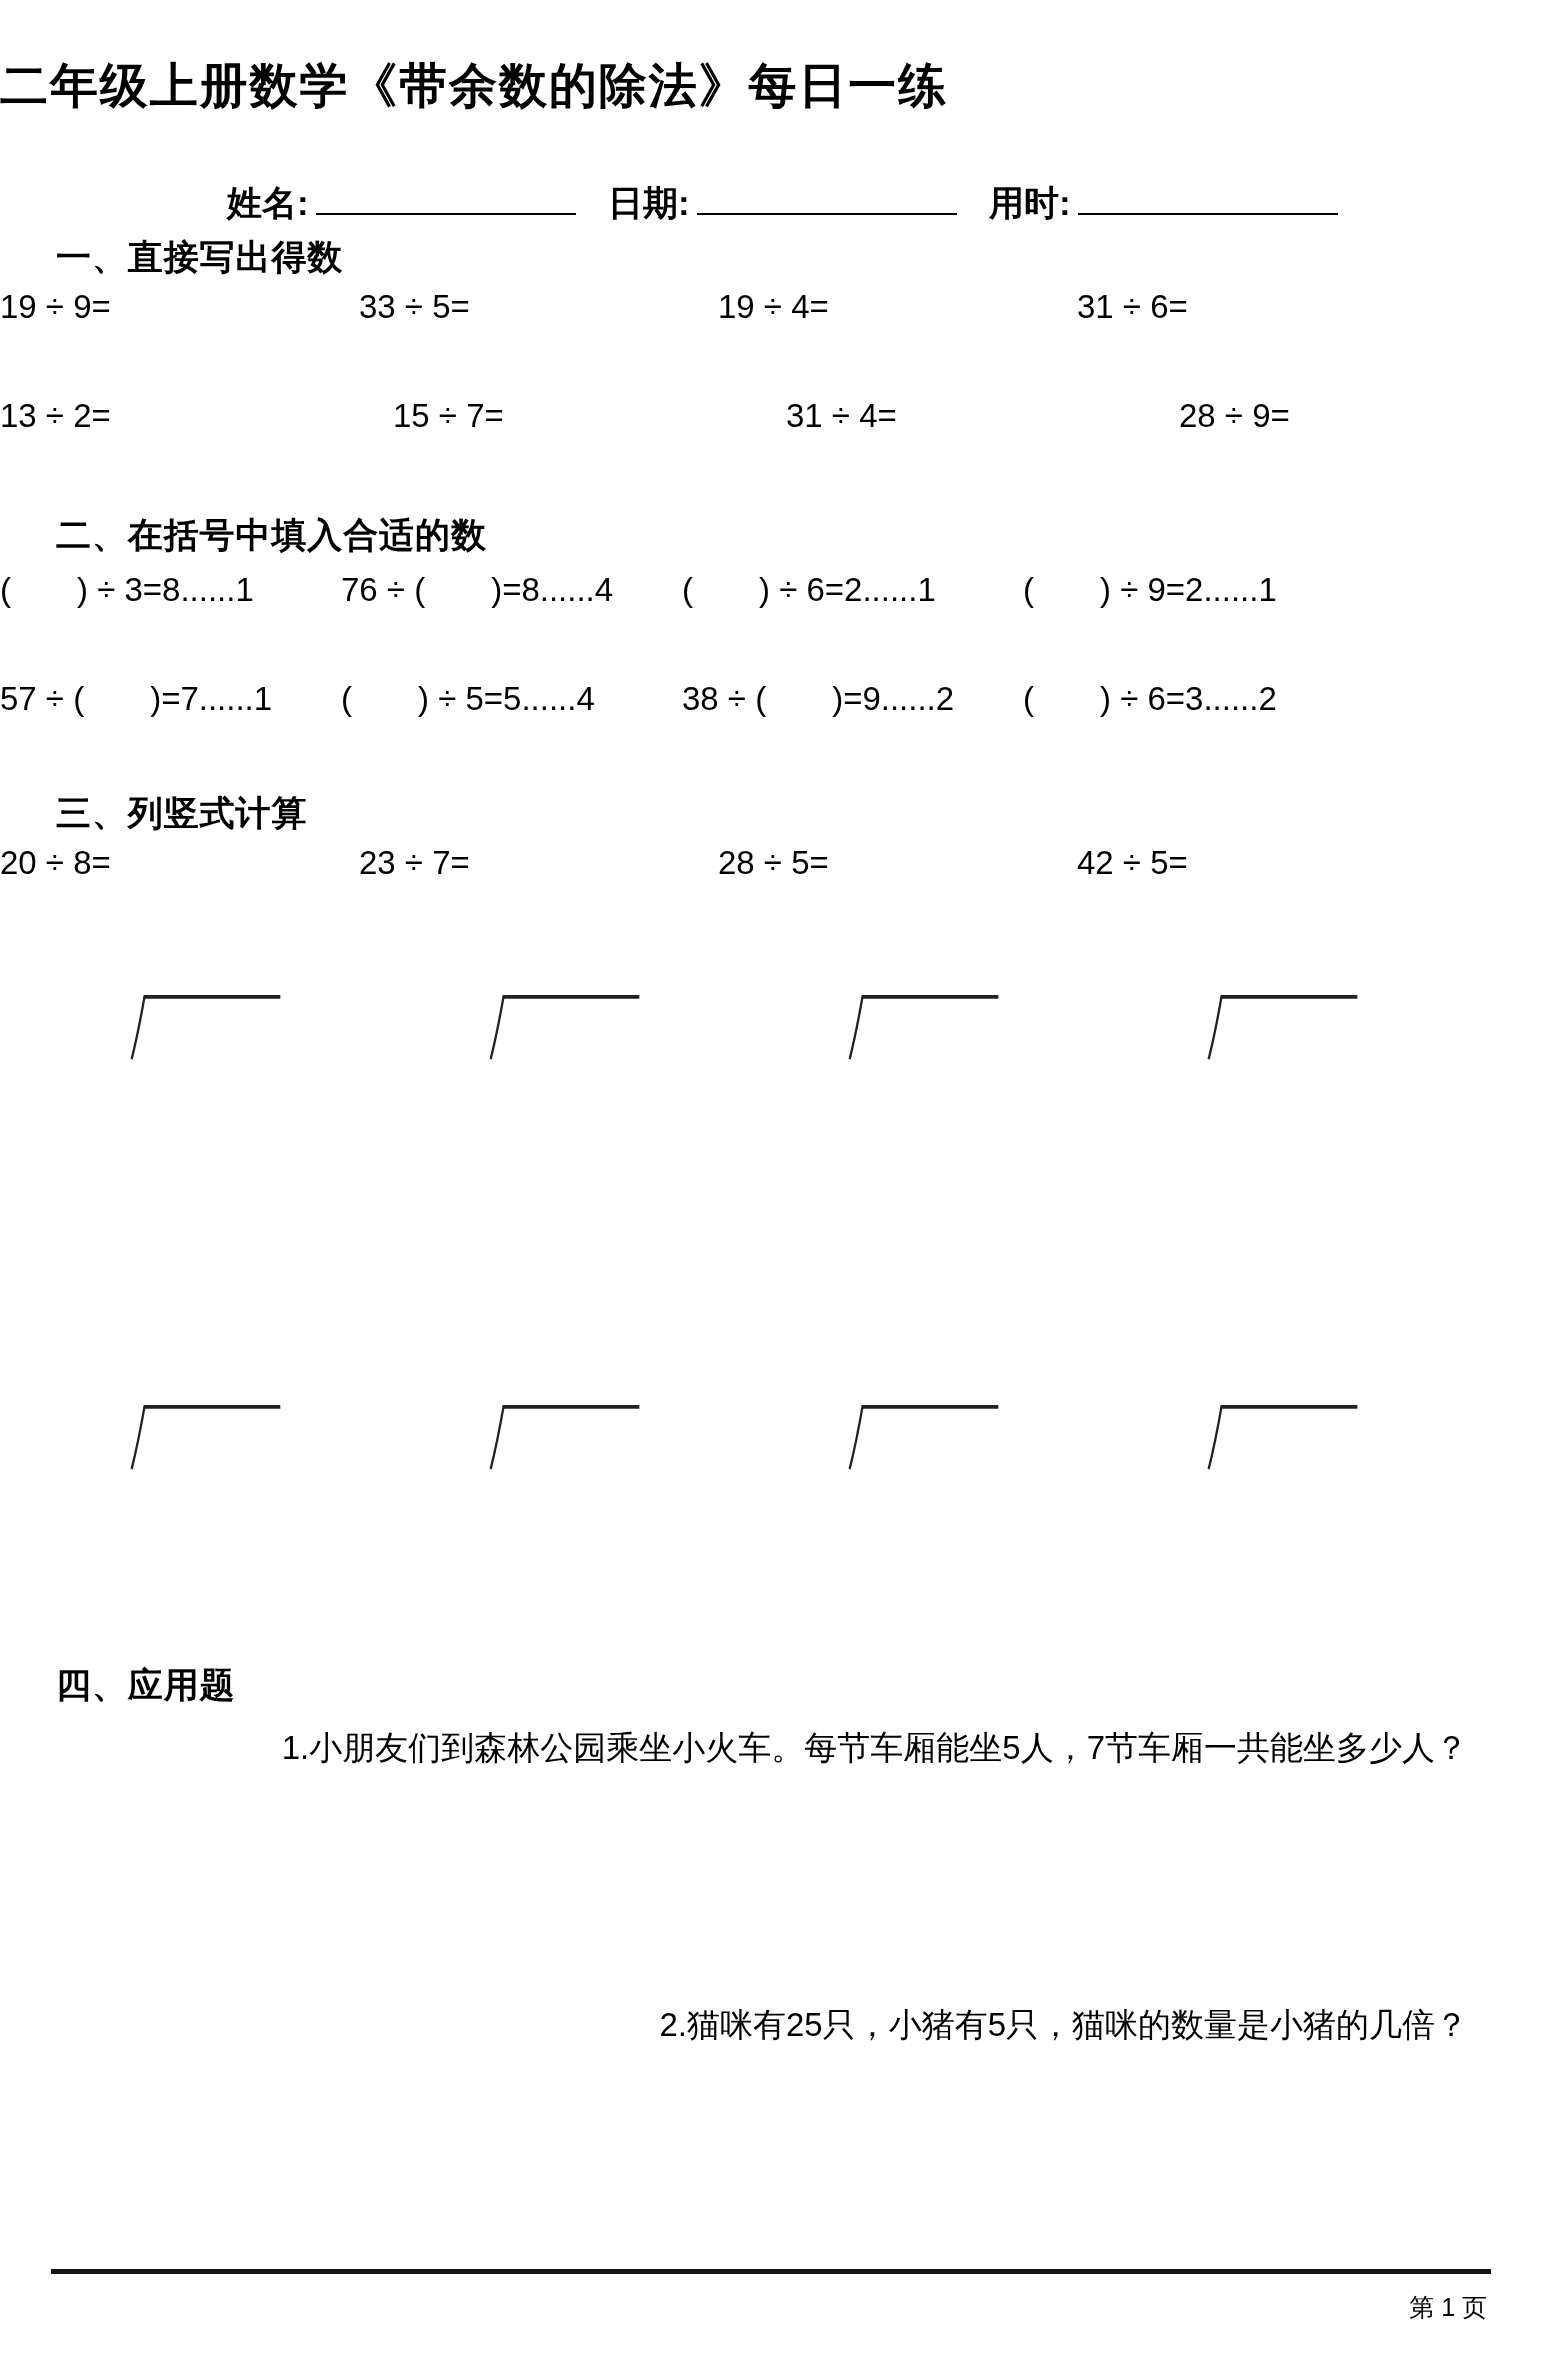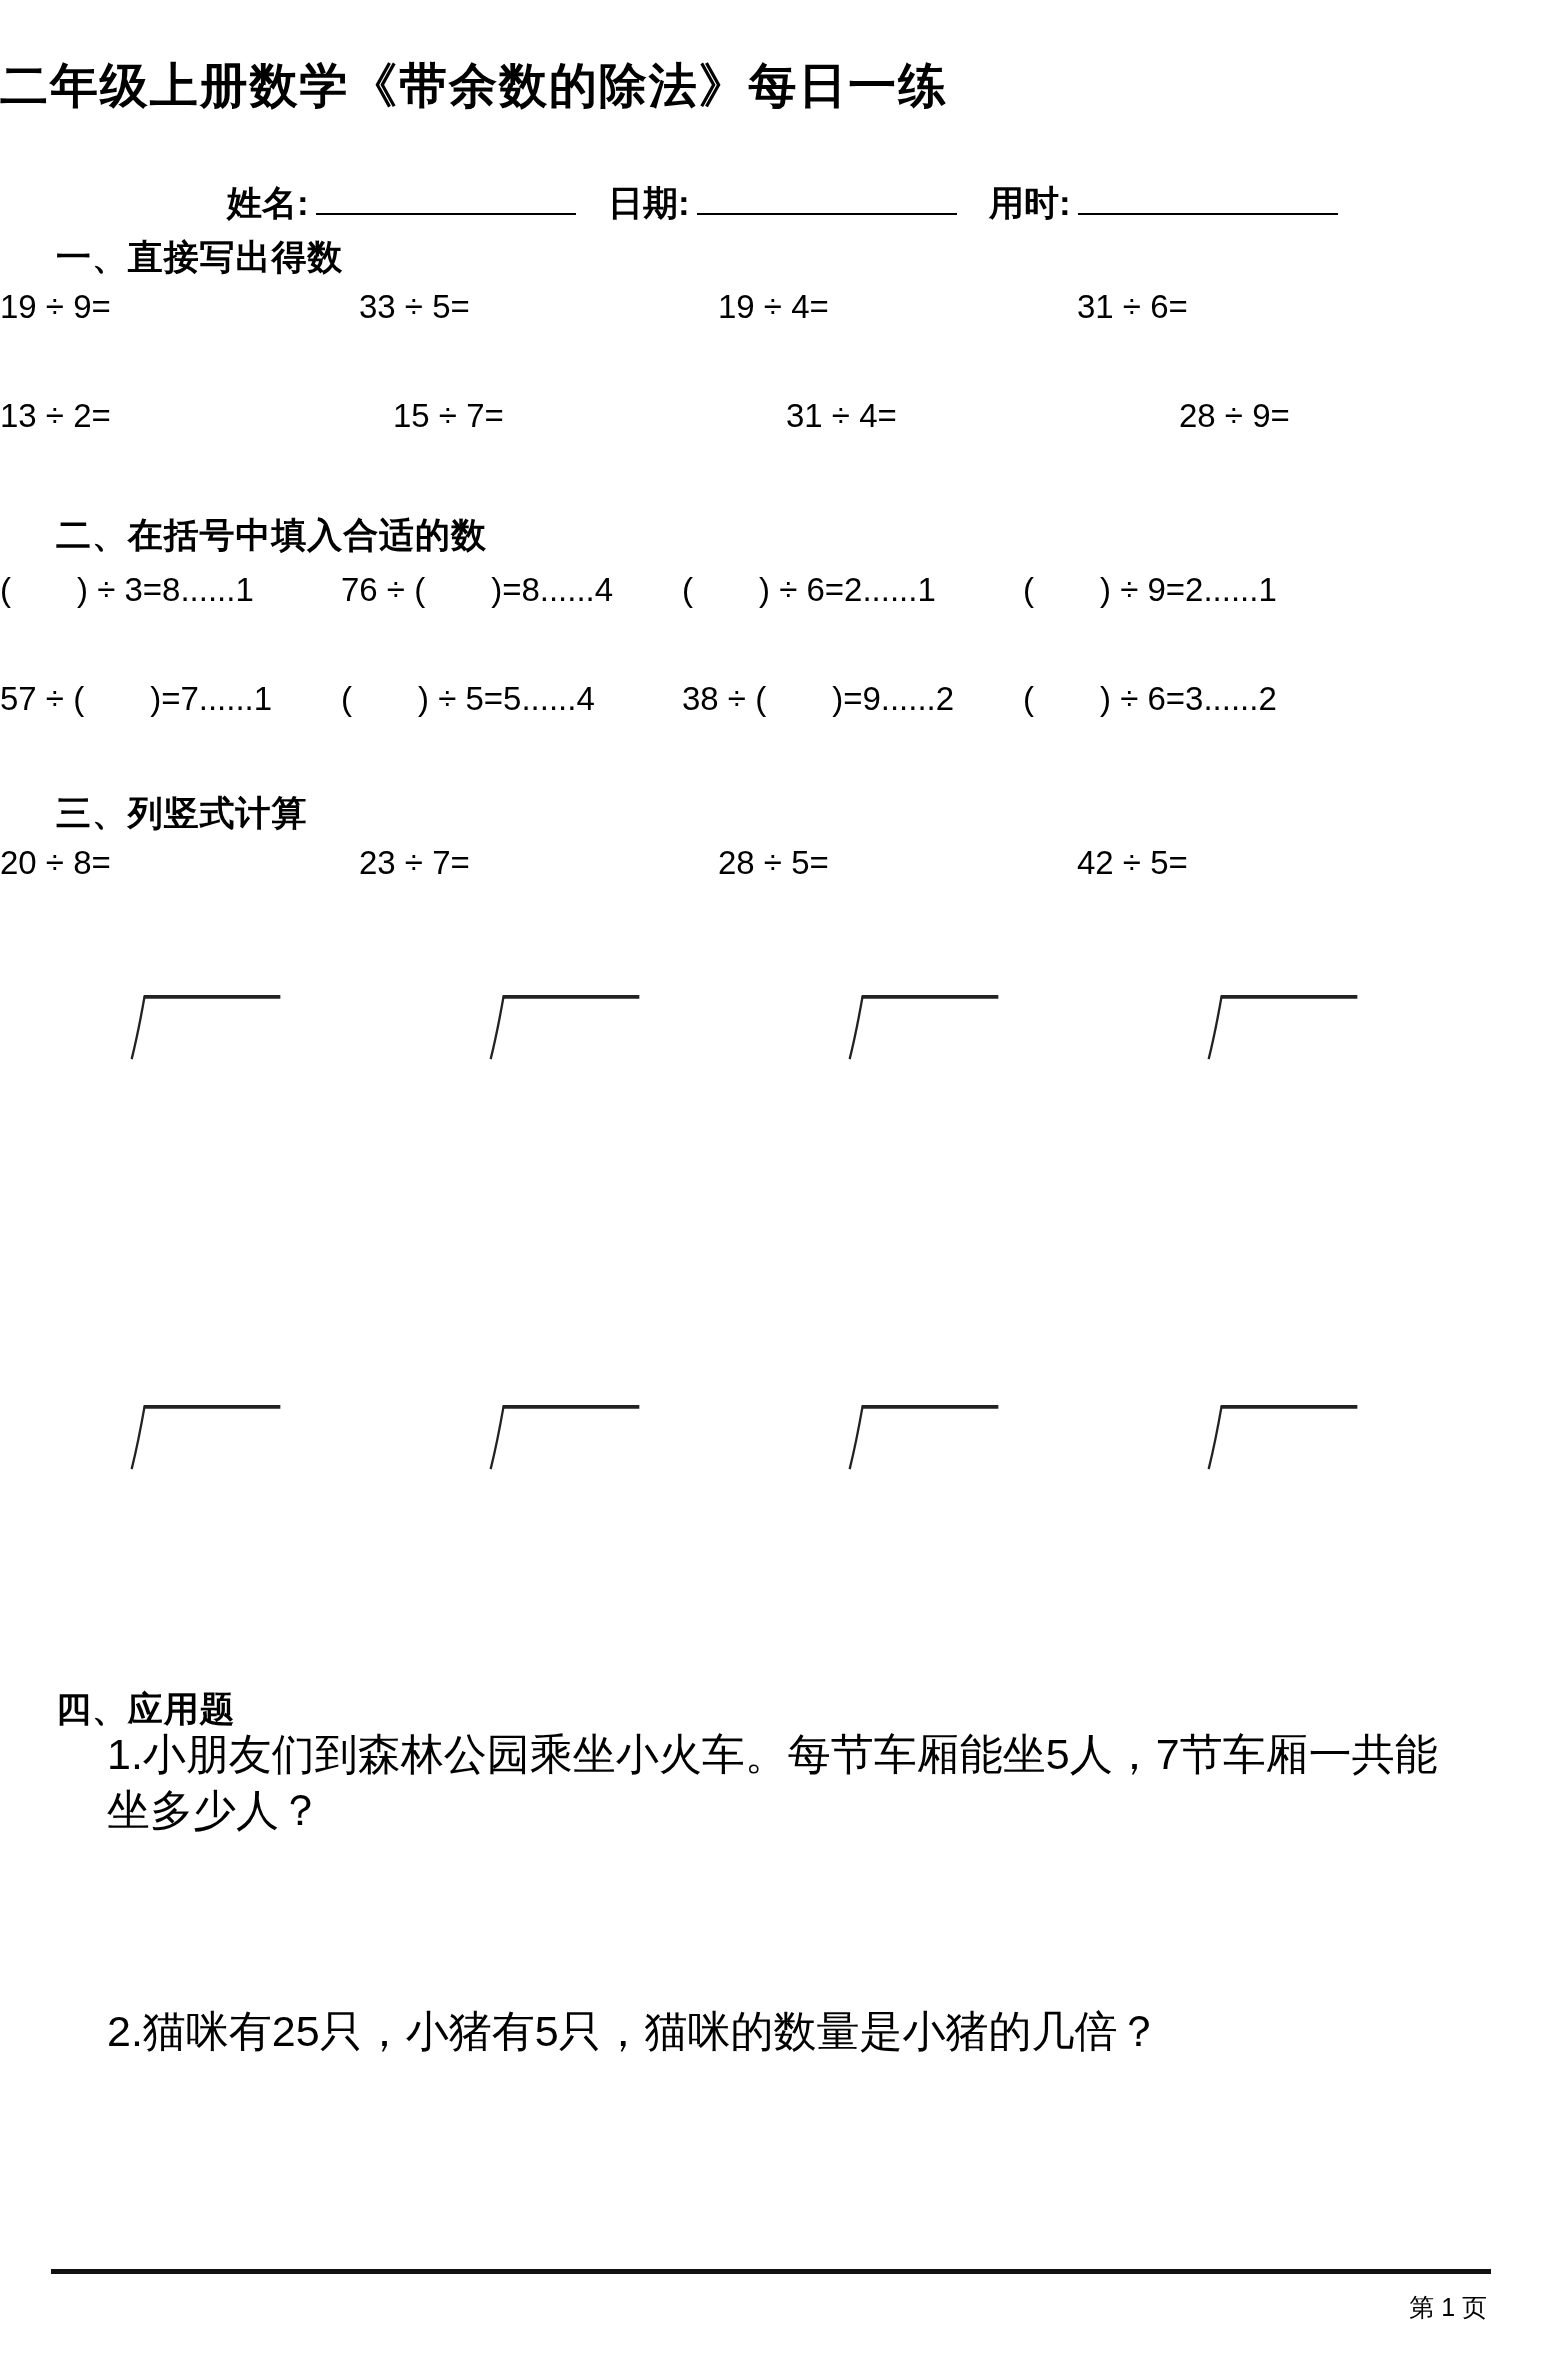--- a/index.html
+++ b/index.html
@@ -31,40 +31,40 @@
   }
   .row{
     display:grid;
     font-size:33px;font-weight:400;
   }
   .grid-a{grid-template-columns:repeat(4,359px);}
   .grid-b{grid-template-columns:repeat(4,341px);}
   .prob{white-space:nowrap;}
   .bracket-row{display:grid;grid-template-columns:repeat(4,359px);padding-left:107px;}
   .bracket{margin-left:20.4px;display:block;}
-  .word-problem{left:107px;right:74px;font-size:43px;line-height:1.3;}
+  .word-problem{left:107px;right:74px;font-size:33px;line-height:1.3;text-align:right;}
   .footer-line{
     top:2269px;left:51px;right:auto;width:1440px;height:4.6px;background:#111;
   }
   .page-number{
     top:2291px;left:auto;right:55px;font-size:25px;font-weight:400;
   }
   
   #s1-header{top:234px;}
   #s1-row1{top:288px;}
   #s1-row2{top:397px;gap:34px;}
   #s2-header{top:512px;}
   #s2-row1{top:568px;}
   #s2-row2{top:677px;}
   #s3-header{top:790px;}
   #s3-row1{top:844px;}
   #s3-brackets1{top:994px;}
   #s3-row2{top:1254px;}
   #s3-brackets2{top:1404px;}
-  #s4-header{top:1662px;margin-top:24px;}
+  #s4-header{top:1662px;}
   #s4-p1{top:1727px;}
   #s4-p2{top:2004px;}
 </style>
 </head>
 <body>
 
 <div class="page">
 
   <h1 class="abs title">二年级上册数学《带余数的除法》每日一练</h1>
 

